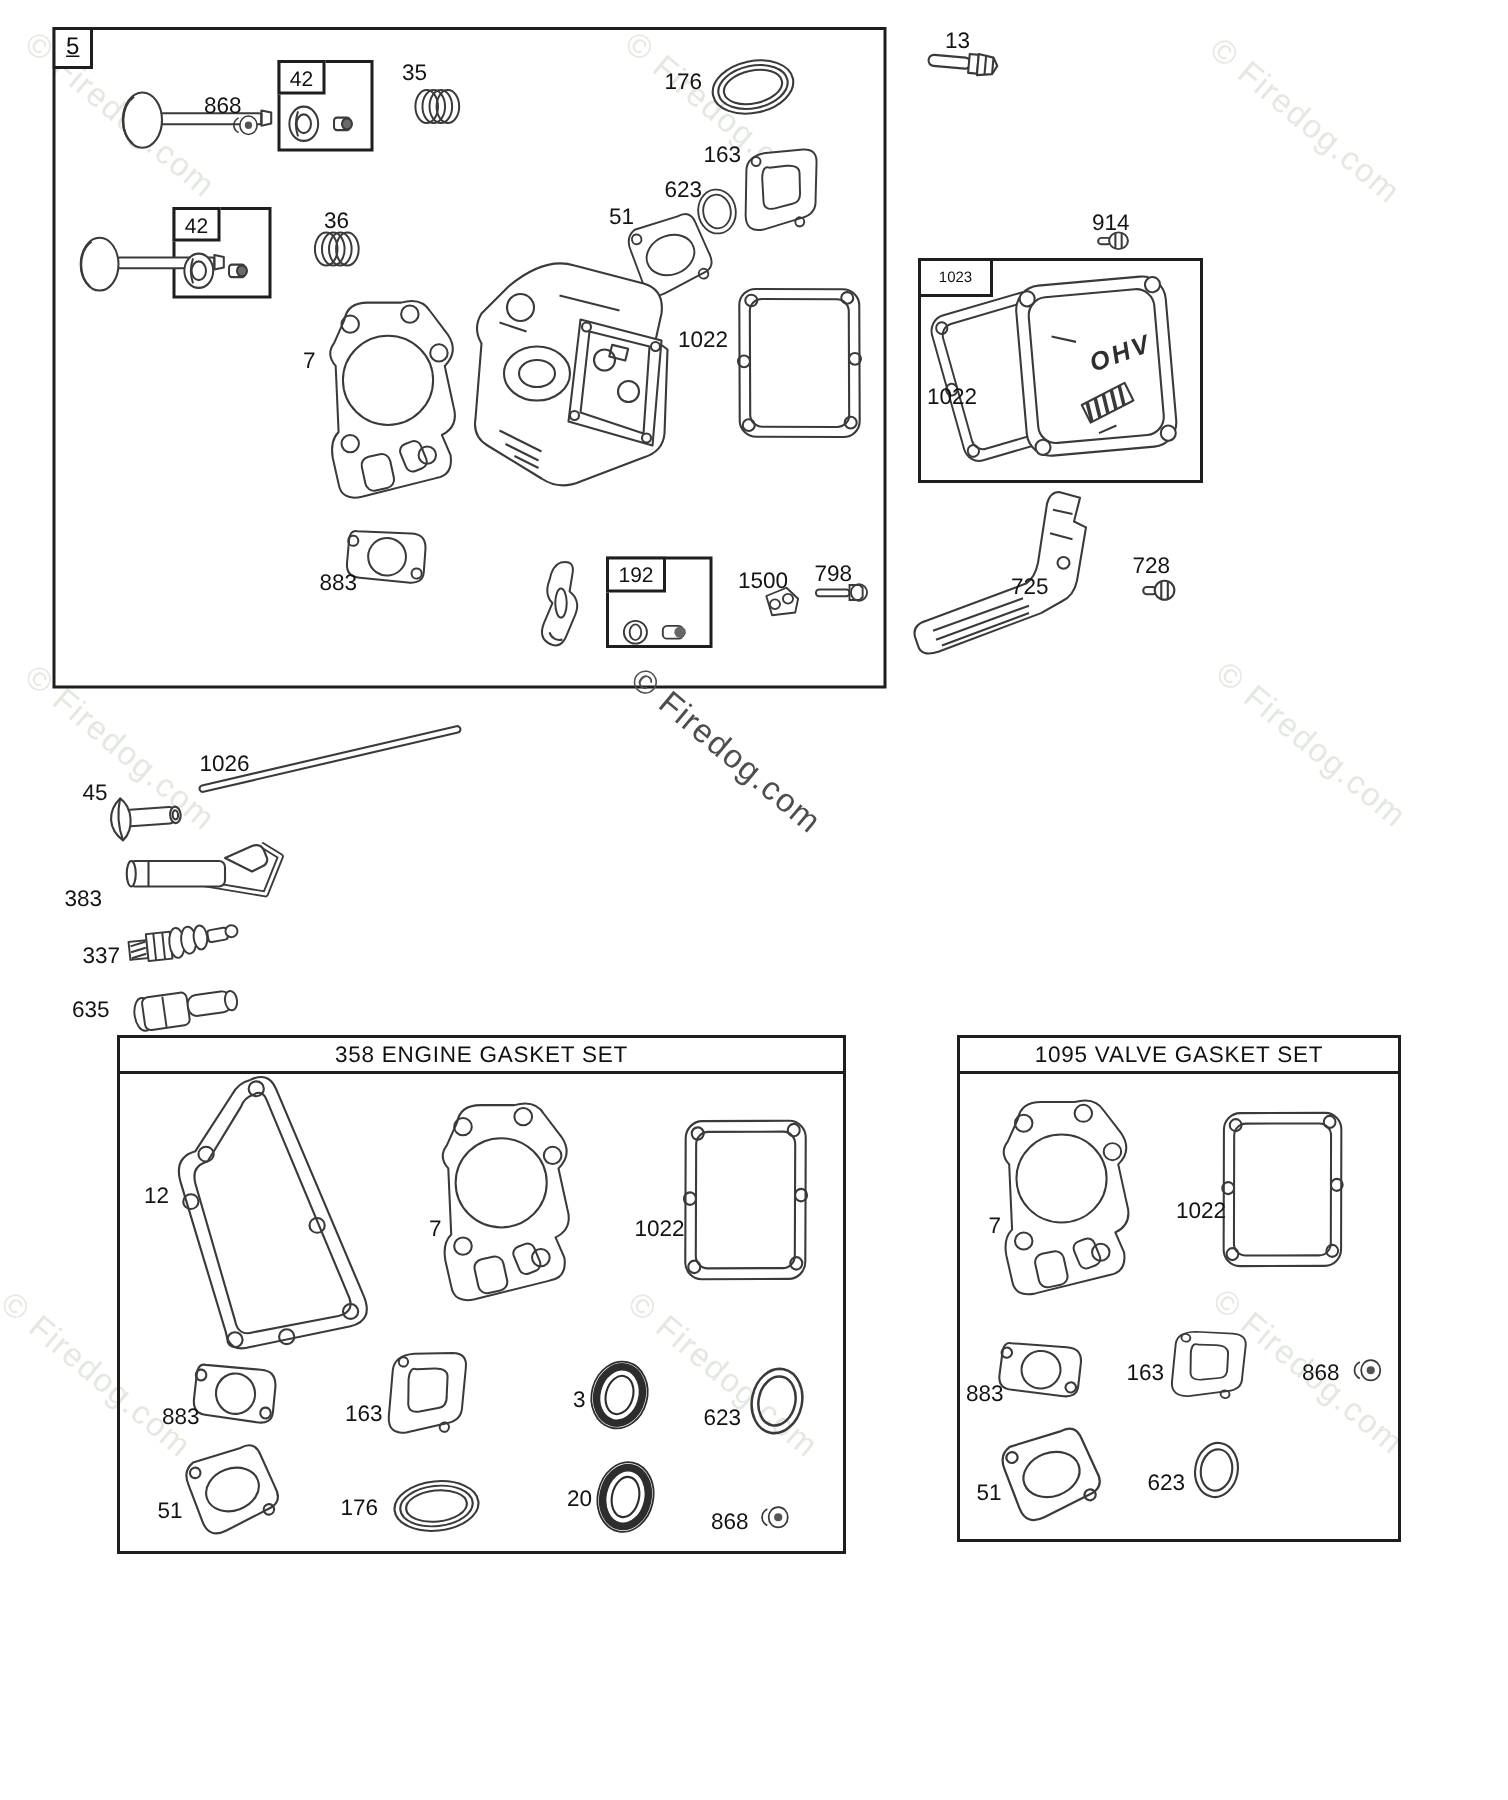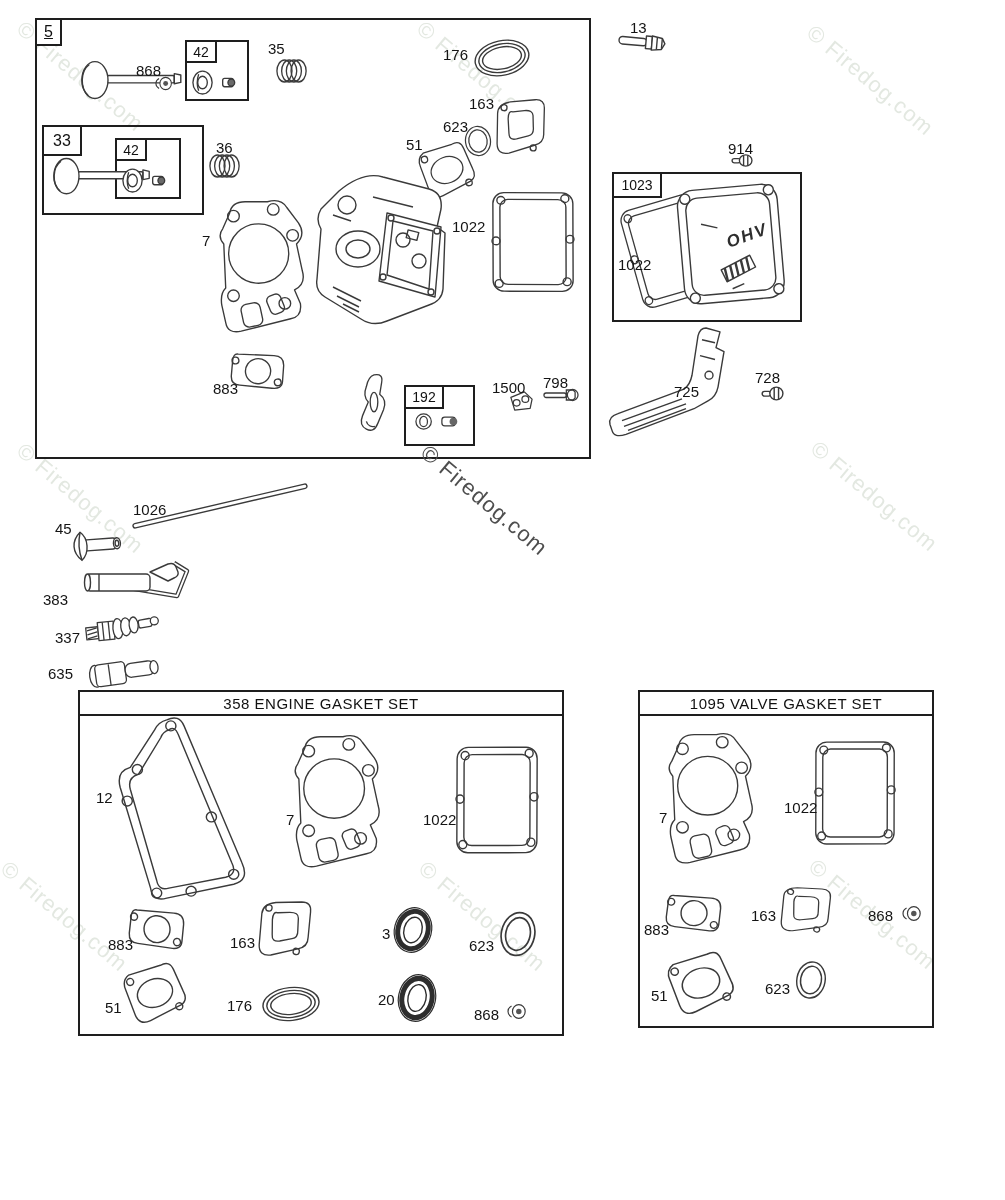--- a/index.html
+++ b/index.html
@@ -245,25 +245,20 @@
     <div class="tag" style="width:23px;height:24px">
         <span class="u">5</span>
       </div>
   </div>
 
   <div class="box" style="left:185px;top:40px;width:60px;height:57px">
     <div class="tag" style="width:28px;height:19px;font-size:14px">
         <span>42</span>
       </div>
   </div>
-  <div class="box" style="left:42px;top:125px;width:158px;height:86px">
-    <div class="tag" style="width:36px;height:27px">
-        <span>33</span>
-      </div>
-  </div>
   <div class="box" style="left:115px;top:138px;width:62px;height:57px">
     <div class="tag" style="width:28px;height:19px;font-size:14px">
         <span>42</span>
       </div>
   </div>
 
   <svg class="part" viewBox="0 0 120 50" preserveAspectRatio="none" style="left:80px;top:58px;width:112px;height:46px">
       <use href="#sym-valve"></use>
     </svg>
   <span class="plabel" style="left:136px;top:62px">868</span>
@@ -326,21 +321,21 @@
     </svg>
 
   <span class="plabel" style="left:213px;top:380px">883</span>
   <svg class="part" viewBox="0 0 66 54" preserveAspectRatio="none" style="left:227px;top:345px;width:64px;height:52px;transform:rotate(-10deg)">
       <use href="#sym-gasket883"></use>
     </svg>
 
   <svg class="part" viewBox="0 0 42 64" preserveAspectRatio="none" style="left:354px;top:373px;width:40px;height:62px">
       <use href="#sym-rocker"></use>
     </svg>
-  <div class="box" style="left:404px;top:385px;width:67px;height:57px">
+  <div class="box" style="left:404px;top:371px;width:67px;height:57px">
     <div class="tag" style="width:36px;height:20px;font-size:14px">
         <span>192</span>
       </div>
   </div>
   <svg class="part" viewBox="0 0 52 20" preserveAspectRatio="none" style="left:414px;top:412px;width:50px;height:19px">
       <use href="#sym-192parts"></use>
     </svg>
 
   <span class="plabel" style="left:492px;top:379px">1500</span>
   <svg class="part" viewBox="0 0 28 24" preserveAspectRatio="none" style="left:507px;top:390px;width:27px;height:22px">
@@ -355,21 +350,21 @@
   <svg class="part" viewBox="0 0 52 20" preserveAspectRatio="none" style="left:617px;top:31px;width:52px;height:21px;transform:rotate(5deg)">
       <use href="#sym-bolt13"></use>
     </svg>
 
   <span class="plabel" style="left:728px;top:140px">914</span>
   <svg class="part" viewBox="0 0 22 16" preserveAspectRatio="none" style="left:730px;top:153px;width:23px;height:15px">
       <use href="#sym-screw"></use>
     </svg>
 
   <div class="box" style="left:612px;top:172px;width:186px;height:146px">
-    <div class="tag" style="width:46px;height:22px;font-size:14px">
+    <div class="tag" style="width:46px;height:22px;font-size:10px">
         <span>1023</span>
       </div>
   </div>
   <svg class="part" viewBox="0 0 92 118" preserveAspectRatio="none" style="left:625px;top:193px;width:86px;height:116px;transform:rotate(-10deg)">
       <use href="#sym-gasket1022"></use>
     </svg>
   <svg class="part" viewBox="0 0 118 128" preserveAspectRatio="none" style="left:673px;top:181px;width:118px;height:130px">
       <use href="#sym-cover"></use>
     </svg>
   <span class="ohv" style="left:726px;top:226px">OHV</span>

